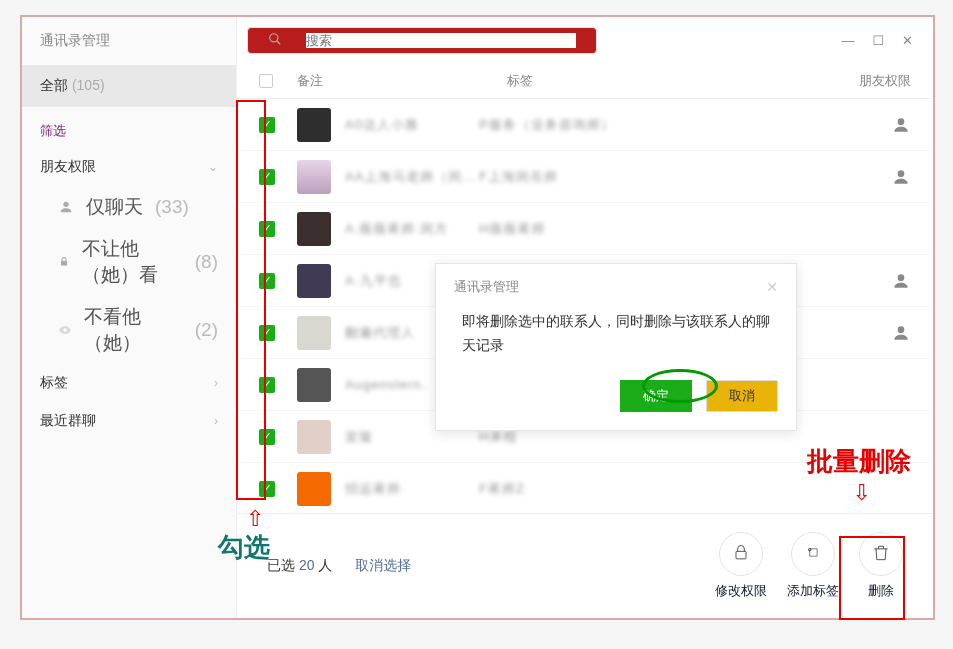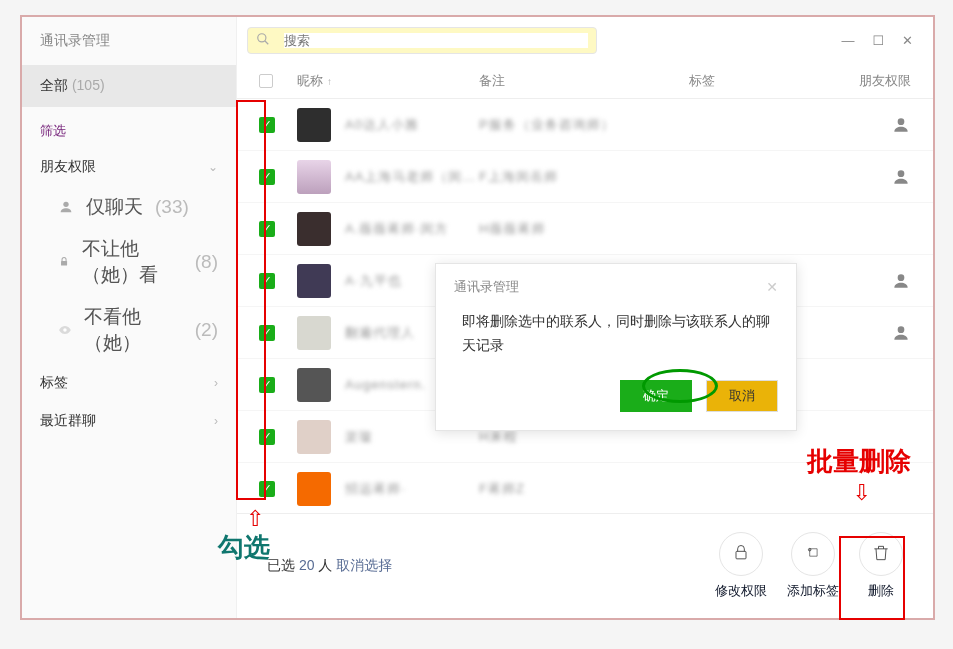--- a/index.html
+++ b/index.html
@@ -80,26 +80,26 @@
     .topbar {
       padding: 10px 10px 10px 10px;
       display: flex;
       align-items: center;
       gap: 10px;
     }
     .searchbox {
       flex: 0 0 350px;
       display: flex;
       align-items: center;
-      gap: 14px;
+      gap: 24px;
       border: 1px solid #e5e5e5;
       border-radius: 4px;
-      padding: 4px 8px;
+      padding: 4px 20px;
       color: #bbb;
-      background: #fef9c3;
+      background: #b91c1c;
     }
     .searchbox input {
       border: none; outline: none; font-size: 13px; flex: 1; color: #333;
     }
     .winbtns {
       margin-left: auto;
       display: flex;
       gap: 18px;
       color: #888;
       padding-right: 10px;
@@ -180,21 +180,21 @@
       position: absolute;
       left: 0; bottom: 0; right: 0;
       border-top: 1px solid #eee;
       padding: 18px 30px;
       display: flex;
       align-items: center;
       background: #fff;
     }
     .selected-info { color: #333; font-size: 14px; }
     .selected-info .num { color: #586c94; }
-    .selected-info .cancel { color: #586c94; margin-left: 0; cursor: pointer; }
+    .selected-info .cancel { color: #586c94; margin-left: 19px; cursor: pointer; }
     .actions { margin-left: auto; display: flex; gap: 20px; align-items: flex-end; }
     .action {
       display: flex; flex-direction: column; align-items: center; gap: 6px;
       cursor: pointer; color: #0f172a; font-size: 13px;
     }
     .action-circle {
       width: 44px; height: 44px; border-radius: 50%;
       border: 1px solid #e5e5e5; background: #fff;
       display: flex; align-items: center; justify-content: center;
     }
@@ -326,24 +326,20 @@
       <div class="winbtns">
         <span>—</span>
         <span>☐</span>
         <span>✕</span>
       </div>
     </div>
 
     <div class="header-row">
       <div class="col-check">
         <div class="checkbox-master"></div>
-      </div>
-      <div class="col-nick">
-        <span>昵称</span>
-        <span class="sort-arrow">↑</span>
       </div>
       <div class="col-remark">备注</div>
       <div class="col-tag">标签</div>
       <div class="col-perm">朋友权限</div>
     </div>
 
     <div class="rows" id="rows">
         <div class="row">
           <div class="col-check">
             <div class="checkbox-checked">✓</div>

